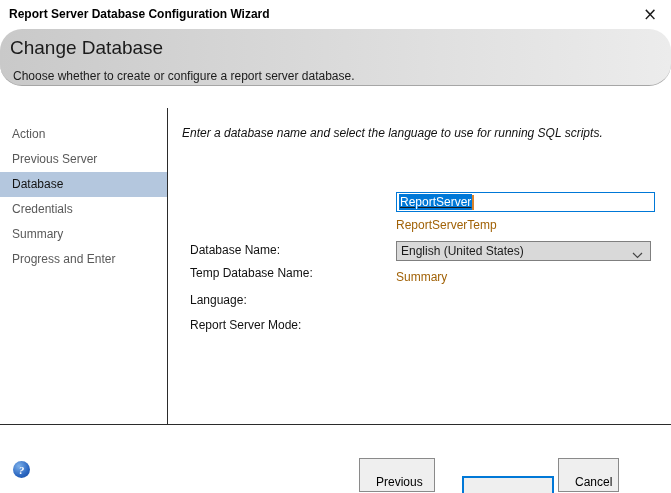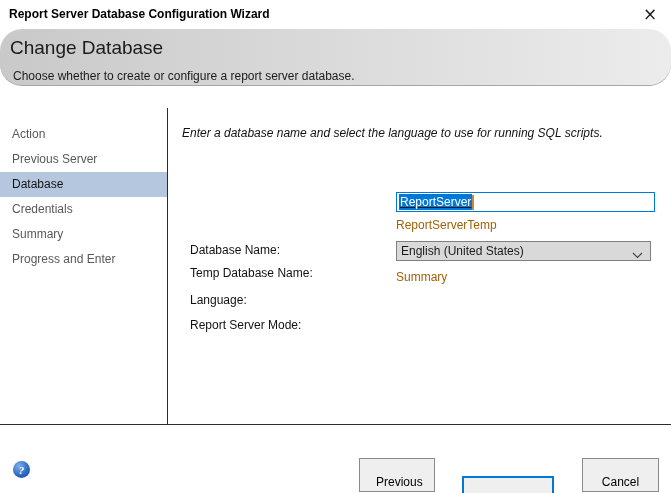--- a/index.html
+++ b/index.html
@@ -39,21 +39,21 @@
   .hsep{position:absolute;left:0;top:424px;width:671px;height:1px;background:#2b2b2b;}
   .footer{position:absolute;left:0;top:425px;width:671px;height:68px;background:#fff;}
   .help-btn{position:absolute;left:13px;top:36px;width:17px;height:17px;border-radius:50%;
     background:radial-gradient(circle at 35% 30%,#7db0ea,#2a66c0 60%,#17479c);border:none;cursor:pointer;
     color:#fff;font-size:11px;font-weight:bold;font-style:italic;line-height:16px;text-align:center;padding:0;
     font-family:"Liberation Serif",serif;}
   .btn{position:absolute;top:33px;height:23px;background:#efefef;border:1px solid #8a8a8a;
     font-family:"Liberation Sans",sans-serif;font-size:12px;color:#000;cursor:pointer;box-sizing:border-box;padding:16px;}
   .btn.prev{left:359px;width:76px;}
   .btn.next{left:462px;width:92px;height:24px;top:32px;border:2px solid #0078d7;margin-top:19px;}
-  .btn.cancel{left:582px;width:77px;}
+  .btn.cancel{left:558px;width:61px;}
 </style>
 </head>
 <body>
 
 <div class="window">
 
   <div class="titlebar">
     <span class="title">Report Server Database Configuration Wizard</span>
     <button class="close-btn">
       <span>×</span>

